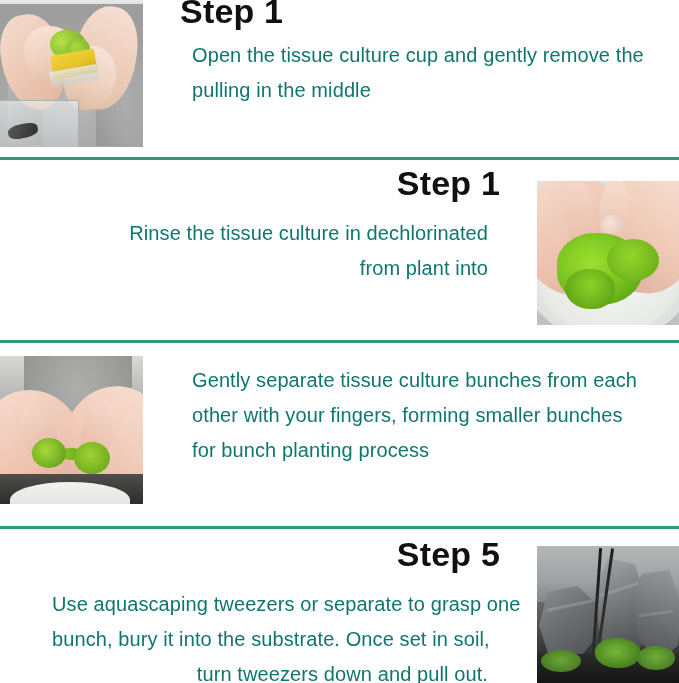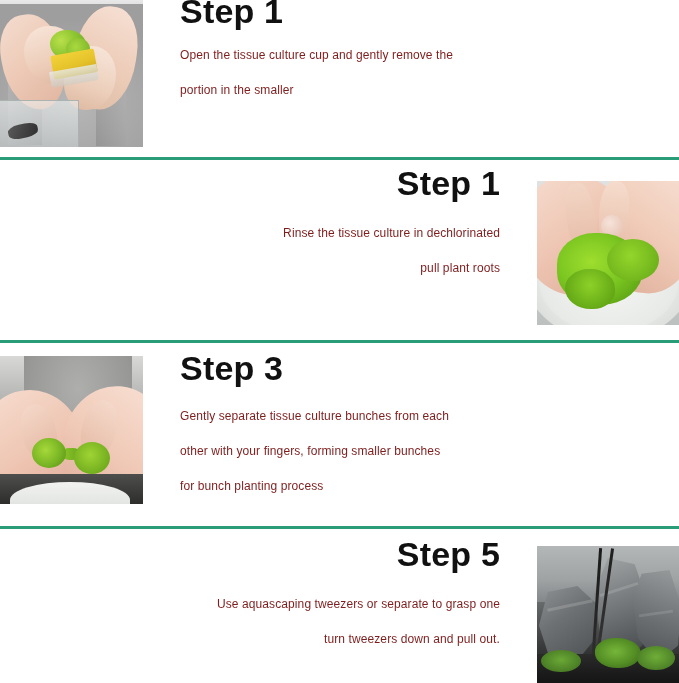--- a/index.html
+++ b/index.html
@@ -338,25 +338,25 @@
     font-family: "Liberation Sans", sans-serif;
     font-size: 34px;
     font-weight: bold;
     color: #111111;
     letter-spacing: 0.2px;
     line-height: 1.05;
     white-space: nowrap;
   }
 
   .step-body {
-    margin: 0;
+    margin: 12px;
     font-family: "Liberation Sans", sans-serif;
-    font-size: 12px;
+    font-size: 20px;
     font-weight: normal;
-    color: #7f1d1d;
+    color: #0f766e;
     line-height: 35px;
     letter-spacing: 0.1px;
   }
   .step-body .line { display: block; white-space: nowrap; }
 
   
   .t1 { top: -6px; }
   .t1 .step-body { margin-top: 8px; }
 
   .t2 { top: 6px; }
@@ -391,21 +391,21 @@
         <div class="cup-rim"></div>
         <div class="tank"></div>
         <div class="tank-obj"></div>
       </div>
     </div>
 
     <div class="step-text text-left t1">
       <h2 class="step-heading">Step 1</h2>
       <p class="step-body">
         <span class="line">Open the tissue culture cup and gently remove the</span>
-        <span class="line">portion in the smaller</span>
+        <span class="line">pulling in the middle</span>
       </p>
     </div>
 
   </div>
 
   <div class="divider" style="background: rgb(42, 157, 120);"></div>
 
   <div class="step-row row-2">
 
     <div class="step-photo photo-right photo-2">
@@ -421,21 +421,21 @@
         <div class="moss"></div>
         <div class="moss2"></div>
         <div class="moss3"></div>
       </div>
     </div>
 
     <div class="step-text text-right t2">
       <h2 class="step-heading">Step 1</h2>
       <p class="step-body">
         <span class="line">Rinse the tissue culture in dechlorinated</span>
-        <span class="line">pull plant roots</span>
+        <span class="line">from plant into</span>
       </p>
     </div>
 
   </div>
 
   <div class="divider" style="background: rgb(42, 157, 120);"></div>
 
   <div class="step-row row-3">
 
     <div class="step-photo photo-left photo-3">
@@ -448,21 +448,20 @@
         <div class="thumb-r"></div>
         <div class="strand"></div>
         <div class="bunch-l"></div>
         <div class="bunch-r"></div>
         <div class="table"></div>
         <div class="bowl-b"></div>
       </div>
     </div>
 
     <div class="step-text text-left t3">
-      <h2 class="step-heading">Step 3</h2>
       <p class="step-body">
         <span class="line">Gently separate tissue culture bunches from each</span>
         <span class="line">other with your fingers, forming smaller bunches</span>
         <span class="line">for bunch planting process</span>
       </p>
     </div>
 
   </div>
 
   <div class="divider" style="background: rgb(42, 157, 120);"></div>
@@ -485,19 +484,20 @@
         <div class="plant-a"></div>
         <div class="plant-b"></div>
         <div class="plant-c"></div>
       </div>
     </div>
 
     <div class="step-text text-right t4">
       <h2 class="step-heading">Step 5</h2>
       <p class="step-body">
         <span class="line">Use aquascaping tweezers or separate to grasp one</span>
+        <span class="line">bunch, bury it into the substrate. Once set in soil,</span>
         <span class="line">turn tweezers down and pull out.</span>
       </p>
     </div>
 
   </div>
 
 </div>
 
 </body></html>

